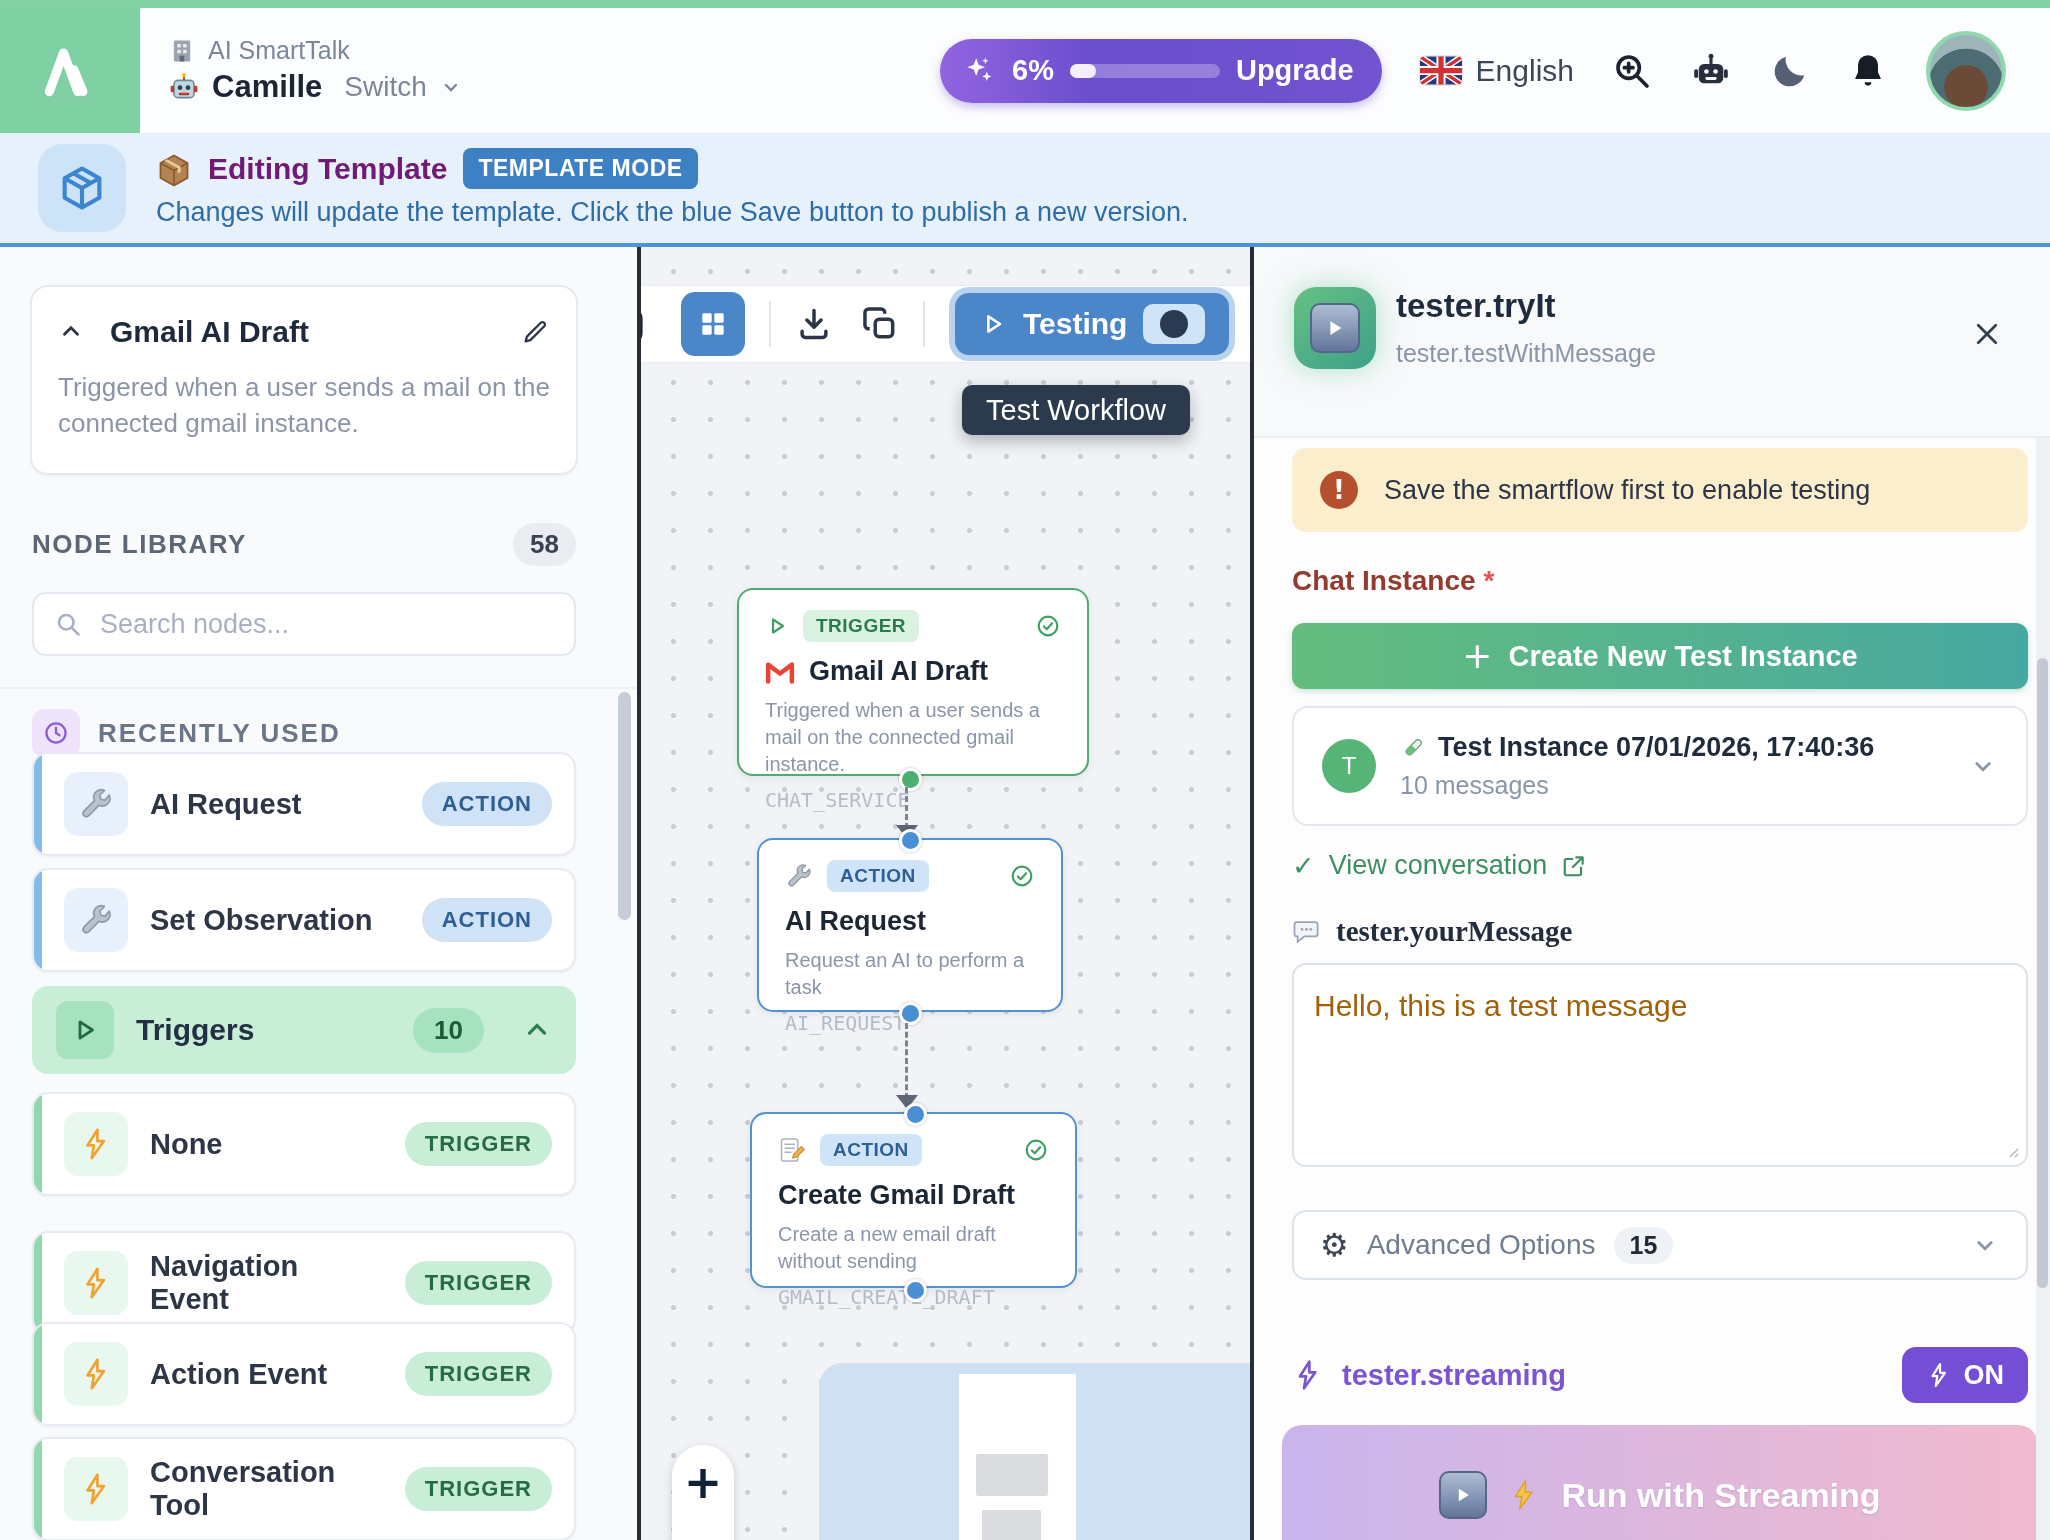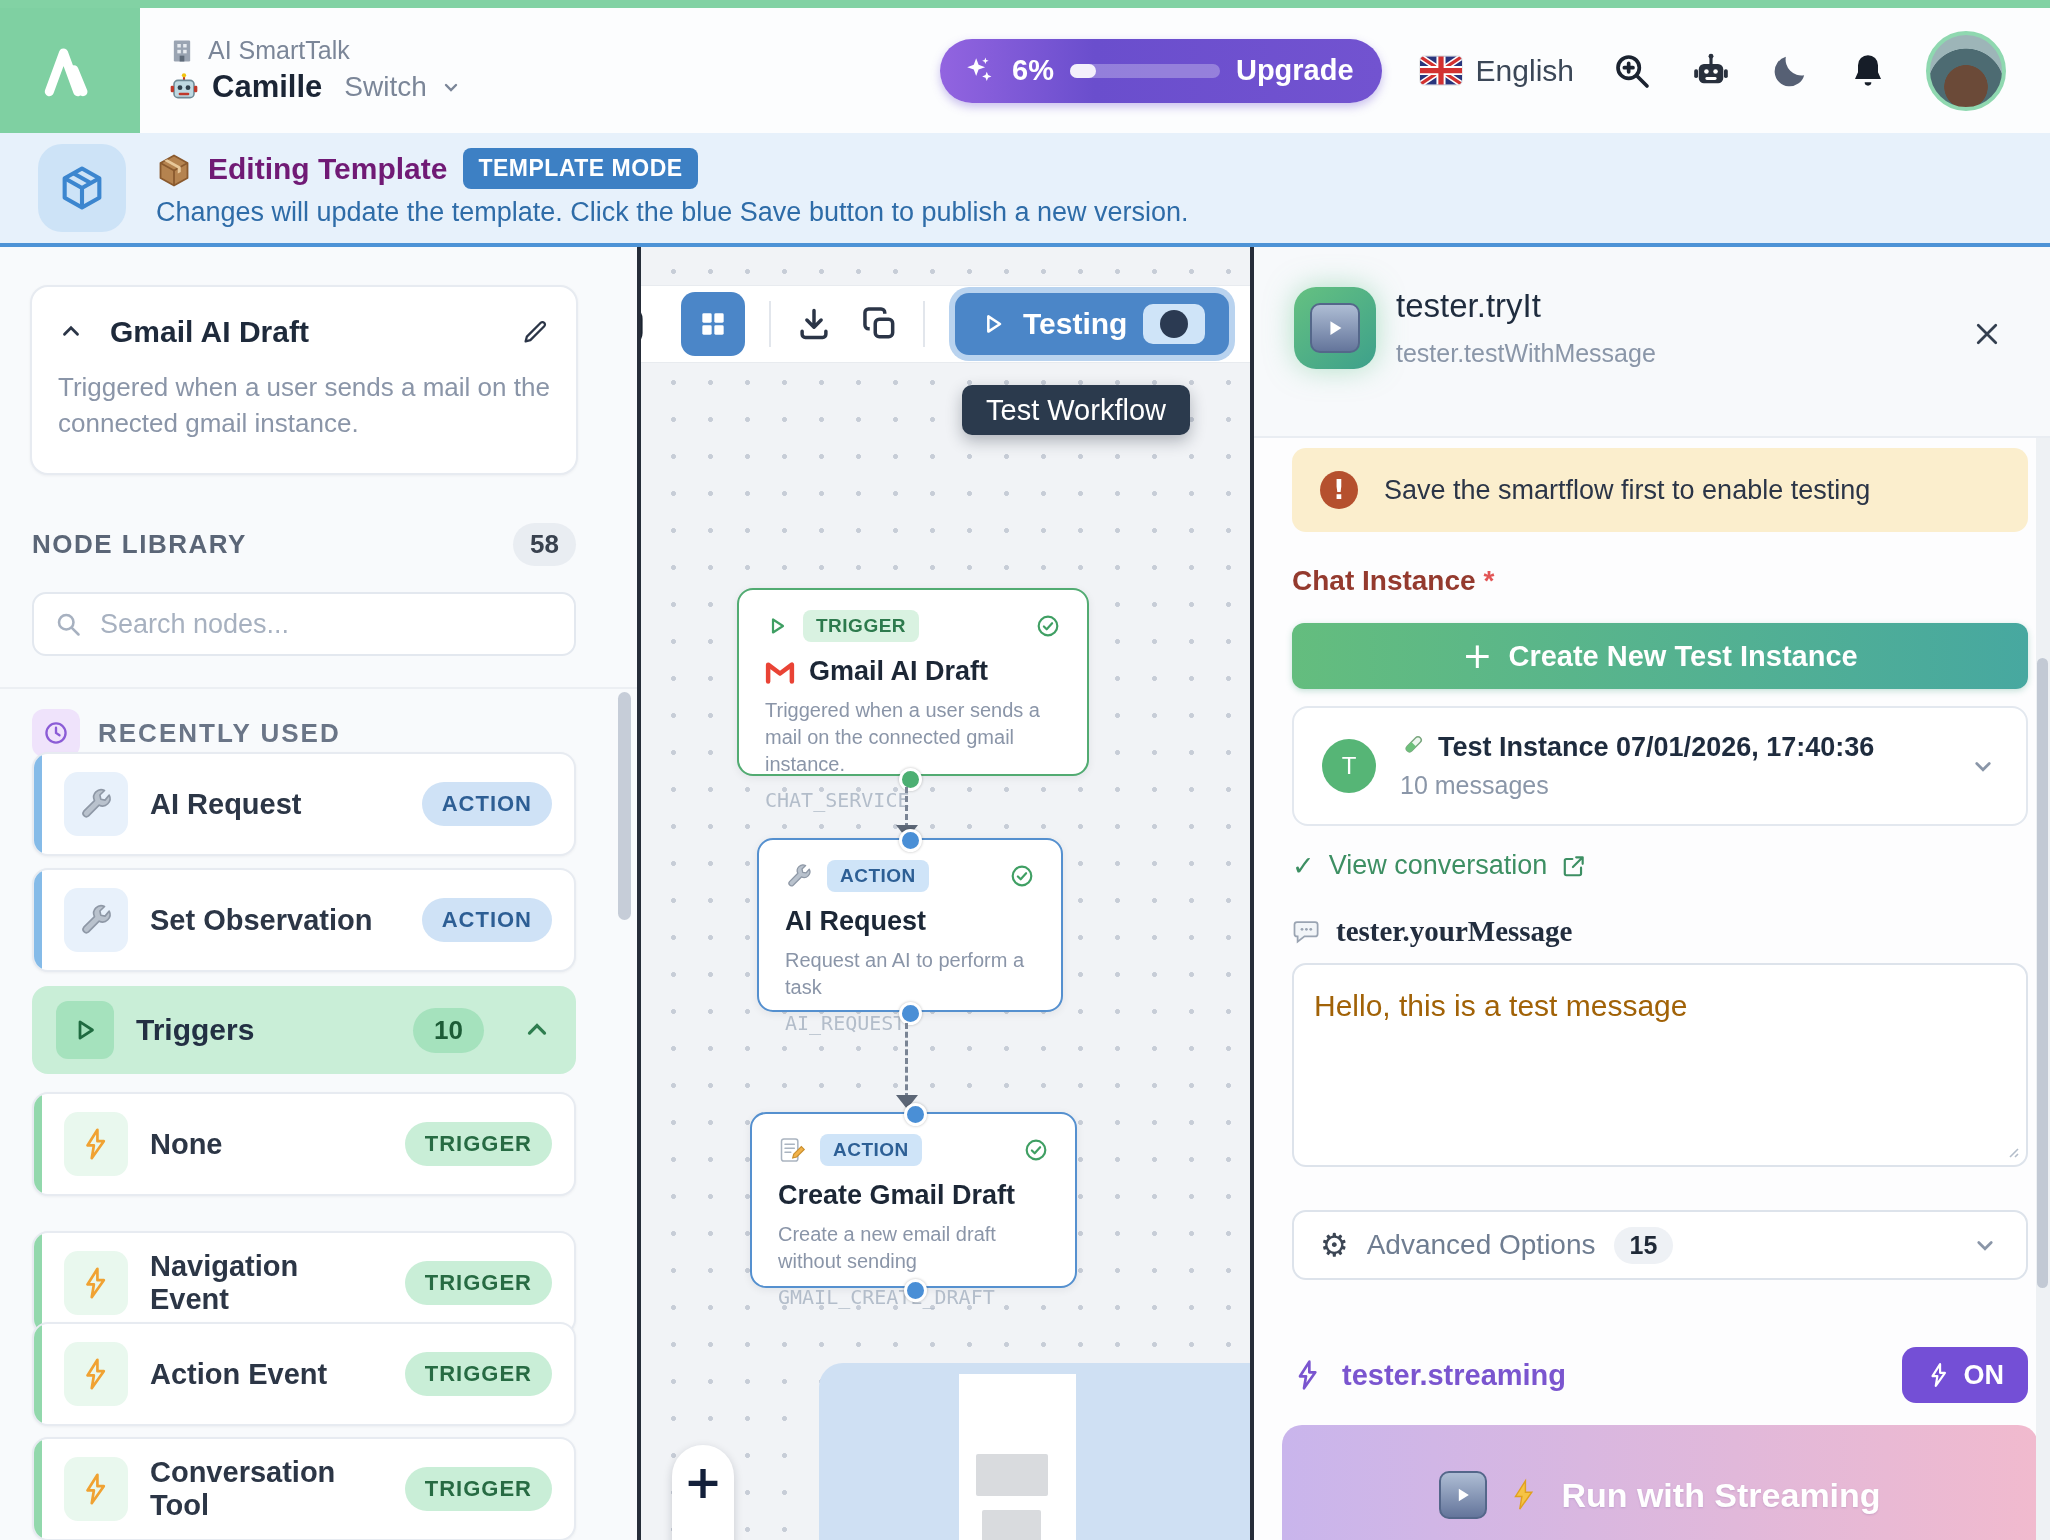--- a/index.html
+++ b/index.html
@@ -110,33 +110,33 @@
   .zoom-btn{font-size:46px;line-height:1;color:#13203a;font-weight:600;cursor:pointer;}
   .minimap{position:absolute;left:178px;top:1116px;width:431px;height:220px;background:#cfe0f3;border-radius:24px 0 0 0;}
   .mm-strip{position:absolute;left:140px;top:11px;width:117px;height:209px;background:#fff;}
   .mm-block{position:absolute;background:#d9dbde;border-radius:2px;}
 
   
   .panel{position:relative;width:796px;height:100%;background:#fdfdfe;flex:0 0 auto;overflow:hidden;}
   .panel-header{position:absolute;left:0;top:0;width:100%;height:191px;background:#f7f9fb;border-bottom:2px solid #e9edf2;box-sizing:border-box;}
   .tryit-icon{position:absolute;left:40px;top:40px;width:82px;height:82px;border-radius:22px;background:linear-gradient(140deg,#65c181,#3da08b);box-shadow:0 0 28px rgba(110,200,150,.5);display:flex;align-items:center;justify-content:center;}
   .play-chip{background:linear-gradient(180deg,#aebdd4,#64759b);border:2px solid #54678a;border-radius:10px;display:flex;align-items:center;justify-content:center;}
-  .panel-title{position:absolute;left:142px;top:40px;font-size:33px;font-weight:normal;color:#1f2c3e;}
+  .panel-title{position:absolute;left:142px;top:40px;font-size:33px;font-weight:bold;color:#1f2c3e;}
   .panel-sub{position:absolute;left:142px;top:92px;font-size:25px;color:#8a96a8;}
   .close-x{position:absolute;right:48px;top:72px;cursor:pointer;}
   .warning{position:absolute;left:38px;right:22px;top:201px;height:84px;background:#fbeecd;border-radius:14px;display:flex;align-items:center;gap:26px;padding:0 28px;box-sizing:border-box;}
   .warn-circle{width:38px;height:38px;border-radius:50%;background:#b5502e;color:#fff;font-size:26px;font-weight:bold;display:flex;align-items:center;justify-content:center;flex:0 0 auto;}
   .warn-text{font-size:27px;color:#2b3547;}
   .chat-label{position:absolute;left:38px;top:318px;font-size:28px;font-weight:bold;color:#943a2e;}
   .req-mark{color:#e25555;margin-left:8px;}
   .create-btn{position:absolute;left:38px;right:22px;top:376px;height:66px;border-radius:12px;background:linear-gradient(90deg,#64bd7e,#47a8a0);color:#fff;display:flex;align-items:center;justify-content:center;gap:16px;font-size:29px;font-weight:600;cursor:pointer;box-shadow:0 2px 6px rgba(70,160,130,.3);}
   .plus-glyph{font-size:36px;font-weight:400;line-height:1;}
   .instance-card{position:absolute;left:38px;right:22px;top:459px;height:120px;background:#fff;border:2px solid #e3e8ef;border-radius:16px;box-sizing:border-box;display:flex;align-items:center;gap:24px;padding:0 28px;cursor:pointer;}
   .inst-avatar{width:54px;height:54px;border-radius:50%;background:#56b576;color:#fff;font-size:24px;display:flex;align-items:center;justify-content:center;flex:0 0 auto;}
-  .inst-title-row{display:flex;align-items:flex-start;gap:12px;}
+  .inst-title-row{display:flex;align-items:center;gap:12px;}
   .inst-title{font-size:27px;font-weight:bold;color:#1f2c3e;}
   .inst-msgs{font-size:25px;color:#8a96a8;margin-top:8px;}
   .view-link{position:absolute;left:38px;top:603px;display:flex;align-items:center;gap:14px;color:#3d8f63;font-size:27px;cursor:pointer;}
   .msg-label-row{position:absolute;left:38px;top:668px;display:flex;align-items:center;gap:14px;font-family:Liberation Serif, serif;}
   .msg-label{font-size:29px;font-weight:bold;color:#222d3e;}
   .msg-area{position:absolute;left:38px;right:22px;top:716px;height:204px;border:2px solid #dde3eb;border-radius:14px;box-sizing:border-box;background:#fff;}
   .msg-area textarea{width:100%;height:100%;border:none;outline:none;resize:none;border-radius:14px;box-sizing:border-box;padding:24px 20px;font-size:30px;color:#a16207;font-family:"Liberation Sans",sans-serif;background:transparent;}
   .resize-grip{position:absolute;right:6px;bottom:6px;}
   .adv-row{position:absolute;left:38px;right:22px;top:963px;height:70px;border:2px solid #dde3eb;border-radius:14px;box-sizing:border-box;display:flex;align-items:center;gap:18px;padding:0 26px;cursor:pointer;background:#fff;}
   .adv-gear{font-size:32px;color:#3c4654;line-height:1;}

